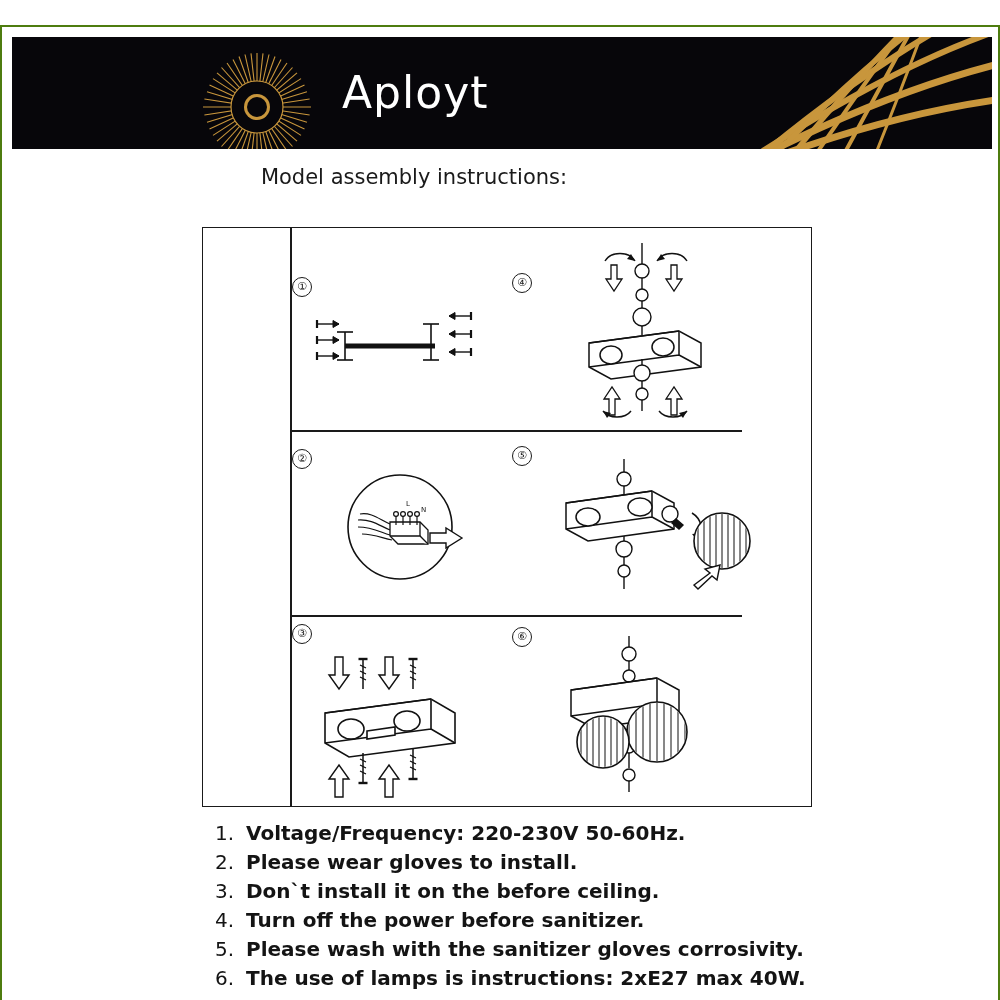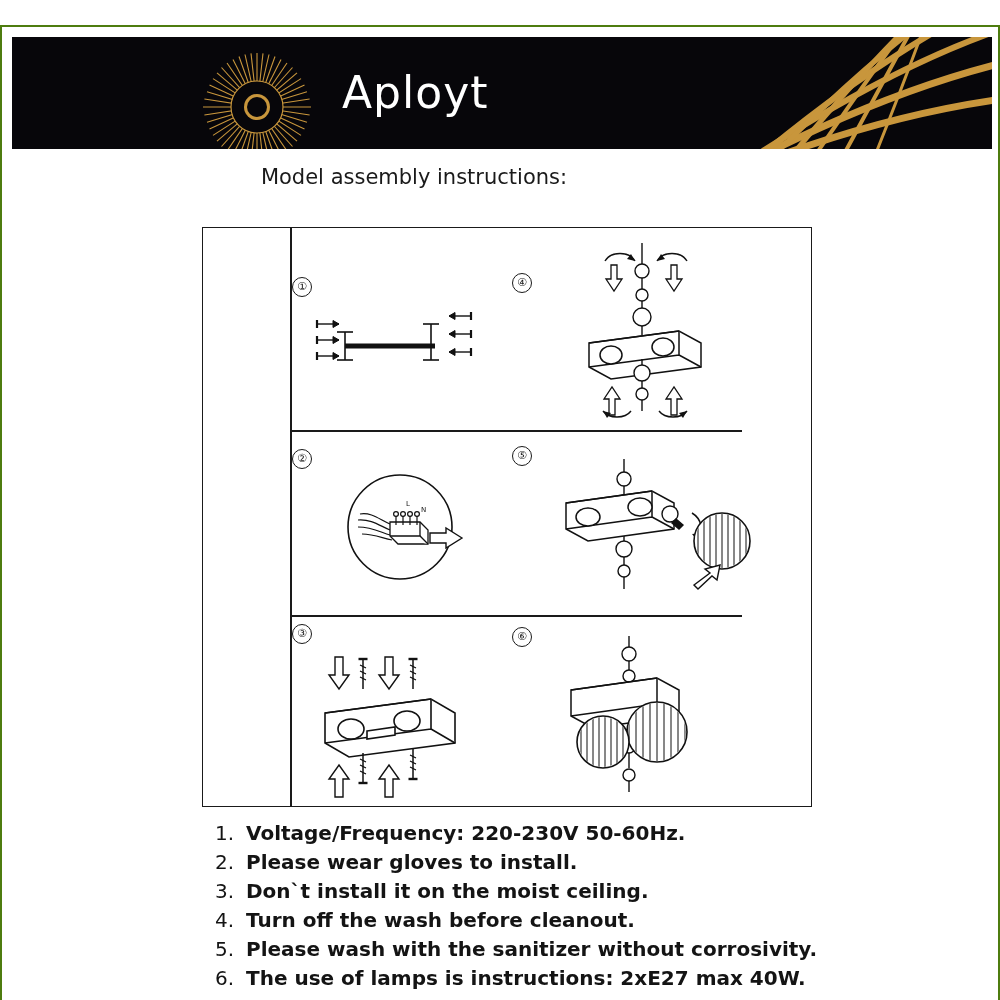--- a/index.html
+++ b/index.html
@@ -554,29 +554,29 @@
     <div class="note-row">
       <span class="note-idx">1.</span>
       <span class="note-text">Voltage/Frequency: 220-230V 50-60Hz.</span>
     </div>
     <div class="note-row">
       <span class="note-idx">2.</span>
       <span class="note-text">Please wear gloves to install.</span>
     </div>
     <div class="note-row">
       <span class="note-idx">3.</span>
-      <span class="note-text">Don`t install it on the moist ceiling.</span>
+      <span class="note-text">Don`t install it on the before ceiling.</span>
     </div>
     <div class="note-row">
       <span class="note-idx">4.</span>
-      <span class="note-text">Turn off the wash before cleanout.</span>
+      <span class="note-text">Turn off the power before sanitizer.</span>
     </div>
     <div class="note-row">
       <span class="note-idx">5.</span>
-      <span class="note-text">Please wash with the sanitizer without corrosivity.</span>
+      <span class="note-text">Please wash with the sanitizer gloves corrosivity.</span>
     </div>
     <div class="note-row">
       <span class="note-idx">6.</span>
       <span class="note-text">The use of lamps is instructions: 2xE27 max 40W.</span>
     </div>
   </div>
 
 </div>
 
 </body></html>

